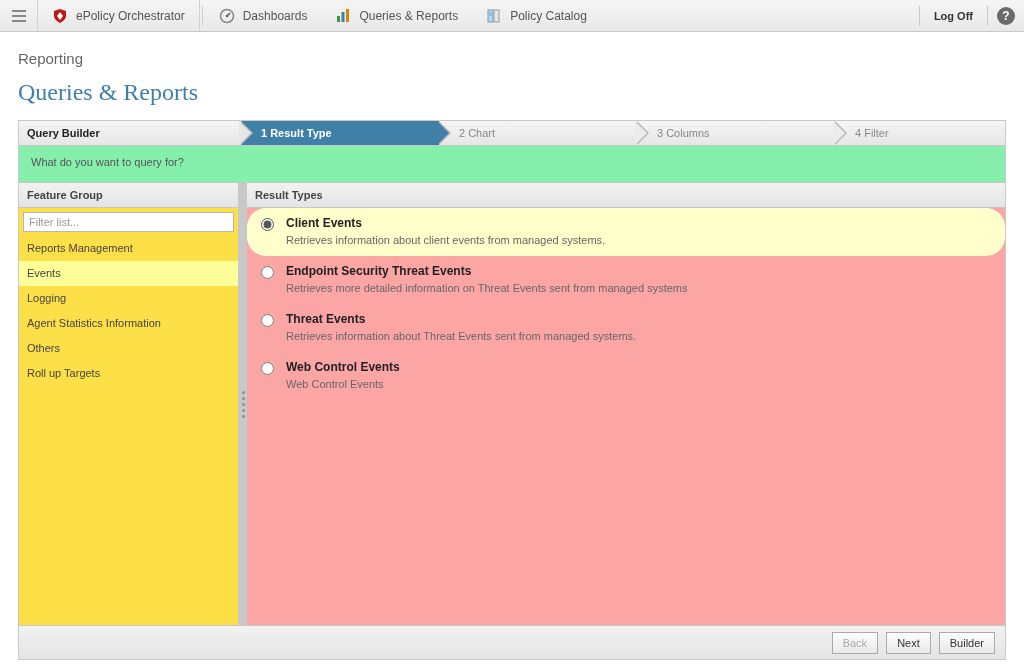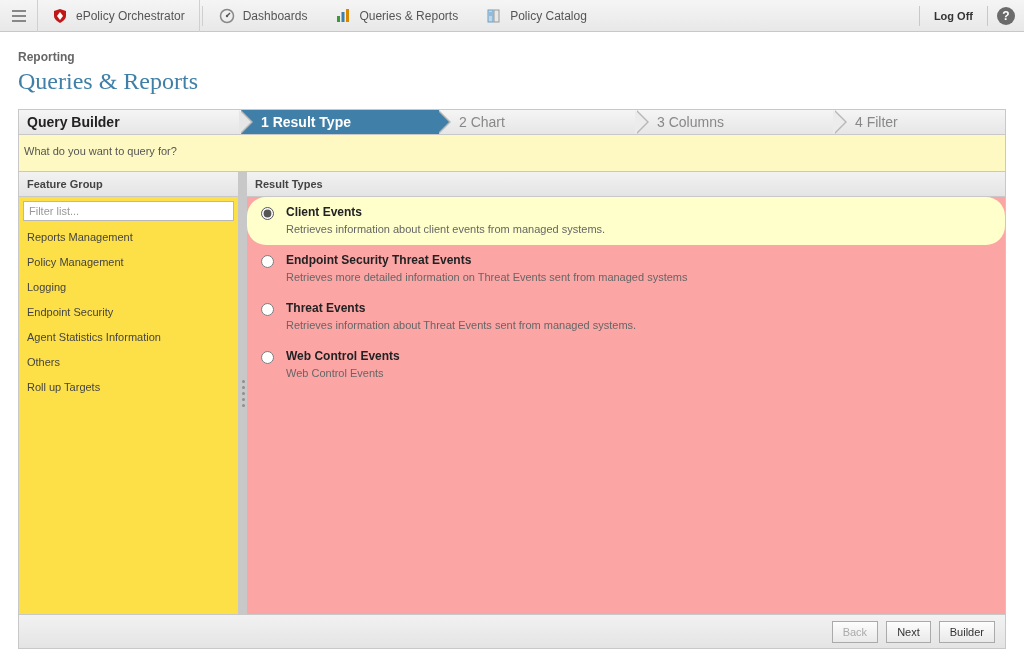--- a/index.html
+++ b/index.html
@@ -13,35 +13,35 @@
   .navitems { display:flex; align-items:center; height:32px; }
   .navitem { display:flex; align-items:center; padding:0 14px; height:32px; cursor:pointer; font-size:12px; color:#555;}
   .navitem svg, .navitem .nicon { width:16px; height:16px; margin-right:8px; }
   .topsep { width:1px; height:20px; background:#cfcfcf; margin:0 2px; }
   .topnav-right { margin-left:auto; display:flex; align-items:center; height:32px; }
   .logoff { border-left:1px solid #c8c8c8; border-right:1px solid #c8c8c8; height:20px; display:flex; align-items:center; padding:6px 14px; font-weight:bold; color:#333; cursor:pointer;}
   .help { width:36px; height:32px; display:flex; align-items:center; justify-content:center; cursor:pointer;}
   .help-circ { width:18px; height:18px; border-radius:50%; background:#6b6b6b; color:#fff; font-weight:bold; font-size:12px; display:flex; align-items:center; justify-content:center;}
   
   .page { padding: 18px 18px 0 18px; }
-  .breadcrumb { font-size:12px; color:#666; margin-bottom:4px;font-weight:bold;}
+  .breadcrumb { font-size:15px; color:#666; margin-bottom:12px;}
   .page-title { font-family: Georgia, "Times New Roman", serif; font-size:24px; color:#3f7fa8; font-weight:normal; margin-bottom:14px;}
   
   .builder-wrap { border:1px solid #c8c8c8; background:#f0f0f0; }
   .steps { display:flex; height:25px; align-items:stretch; border-bottom:1px solid #c8c8c8; }
-  .step { position:relative; display:flex; align-items:center; padding:0 30px 0 20px; font-size:14px; color:#555; background:linear-gradient(#f5f5f5,#e6e6e6); }
+  .step { position:relative; display:flex; align-items:center; padding:0 30px 0 20px; font-size:11px; color:#555; background:linear-gradient(#f5f5f5,#e6e6e6); }
   .step.first { font-weight:bold; color:#222; min-width:222px; padding-left:8px;}
   .step.active { background:#3f7fa8; color:#fff; font-weight:bold; }
   .step.dim { color:#888; }
   .step .arrow { position:absolute; right:-10px; top:0; width:0; height:0; border-top:12.5px solid transparent; border-bottom:12.5px solid transparent; z-index:2;}
   .step.first .arrow { border-left:12px solid #e6e6e6; }
   .step.active .arrow { border-left:12px solid #3f7fa8; }
   .step .arrow-border { position:absolute; right:-12px; top:0; width:0; height:0; border-top:12.5px solid transparent; border-bottom:12.5px solid transparent; border-left:12px solid #b8b8b8; z-index:1;}
   .step.plain .arrow { border-left:12px solid #ececec; }
-  .prompt-row { padding:10px 8px 14px 5px; font-size:11px; color:#555; background:#fef9c3; border-bottom:1px solid #c8c8c8;}
+  .prompt-row { padding:10px 8px 14px 12px; font-size:11px; color:#555; background:#86efac; border-bottom:1px solid #c8c8c8;}
   
   .cols { display:flex; height:442px; }
   .leftcol { width:220px; background:#fde047; border-right:1px solid #c8c8c8; display:flex; flex-direction:column; }
   .panelhdr { font-weight:bold; font-size:11px; color:#444; padding:6px 8px; background:linear-gradient(#f2f2f2,#e4e4e4); border-bottom:1px solid #c8c8c8;}
   .filterbox { padding:4px; }
   .filterbox input { width:100%; height:20px; border:1px solid #b8b8b8; padding:0 5px; font-size:11px; font-family:inherit; color:#444;}
   .filterbox input::placeholder{ color:#999; font-style:normal;}
   .fglist { flex:1; overflow:auto; }
   .fgitem { padding:6px 8px; font-size:11px; color:#444; cursor:pointer; border-bottom:1px solid transparent;}
   .fgitem.selected { background:#ffff99; }
@@ -151,23 +151,22 @@
 
     <div class="cols">
 
       <div class="leftcol">
         <div class="panelhdr">Feature Group</div>
         <div class="filterbox">
           <input type="text" placeholder="Filter list..." style="">
         </div>
         <div class="fglist" id="fglist">
             <div class="fgitem">Reports Management</div>
-            <div class="fgitem">Policy Management</div>
+            <div class="fgitem selected">Events</div>
             <div class="fgitem">Logging</div>
-            <div class="fgitem">Endpoint Security</div>
             <div class="fgitem">Agent Statistics Information</div>
             <div class="fgitem">Others</div>
             <div class="fgitem">Roll up Targets</div>
           </div>
       </div>
 
       <div class="splitter">
         <div class="dot"></div>
           <div class="dot"></div>
           <div class="dot"></div>

